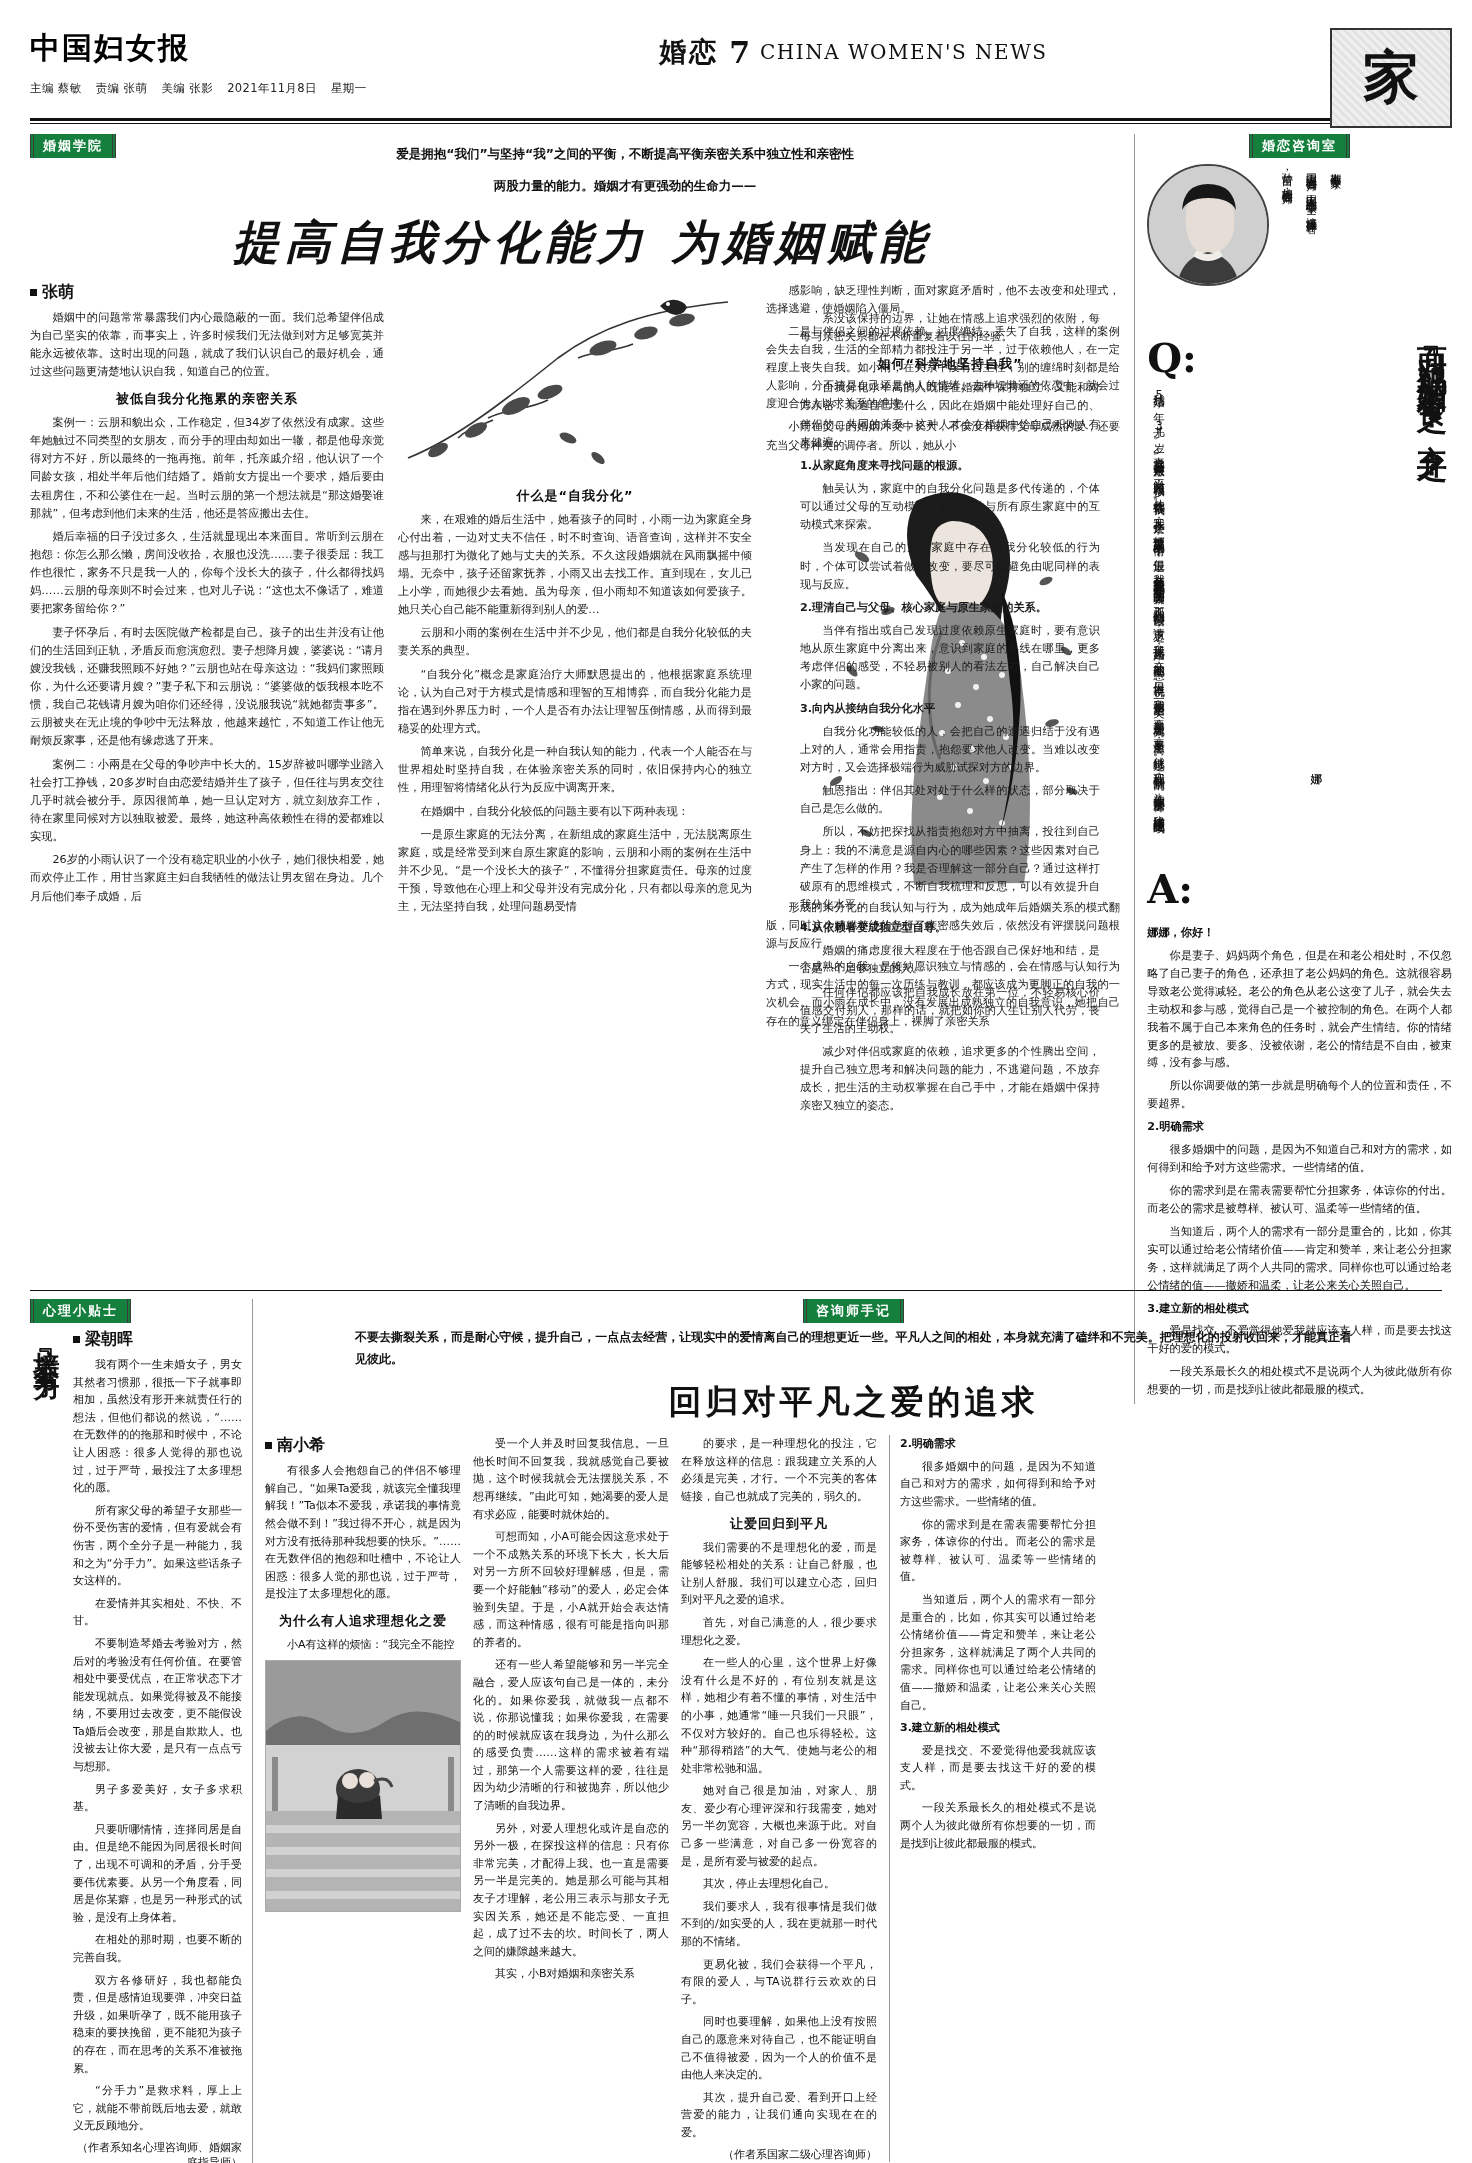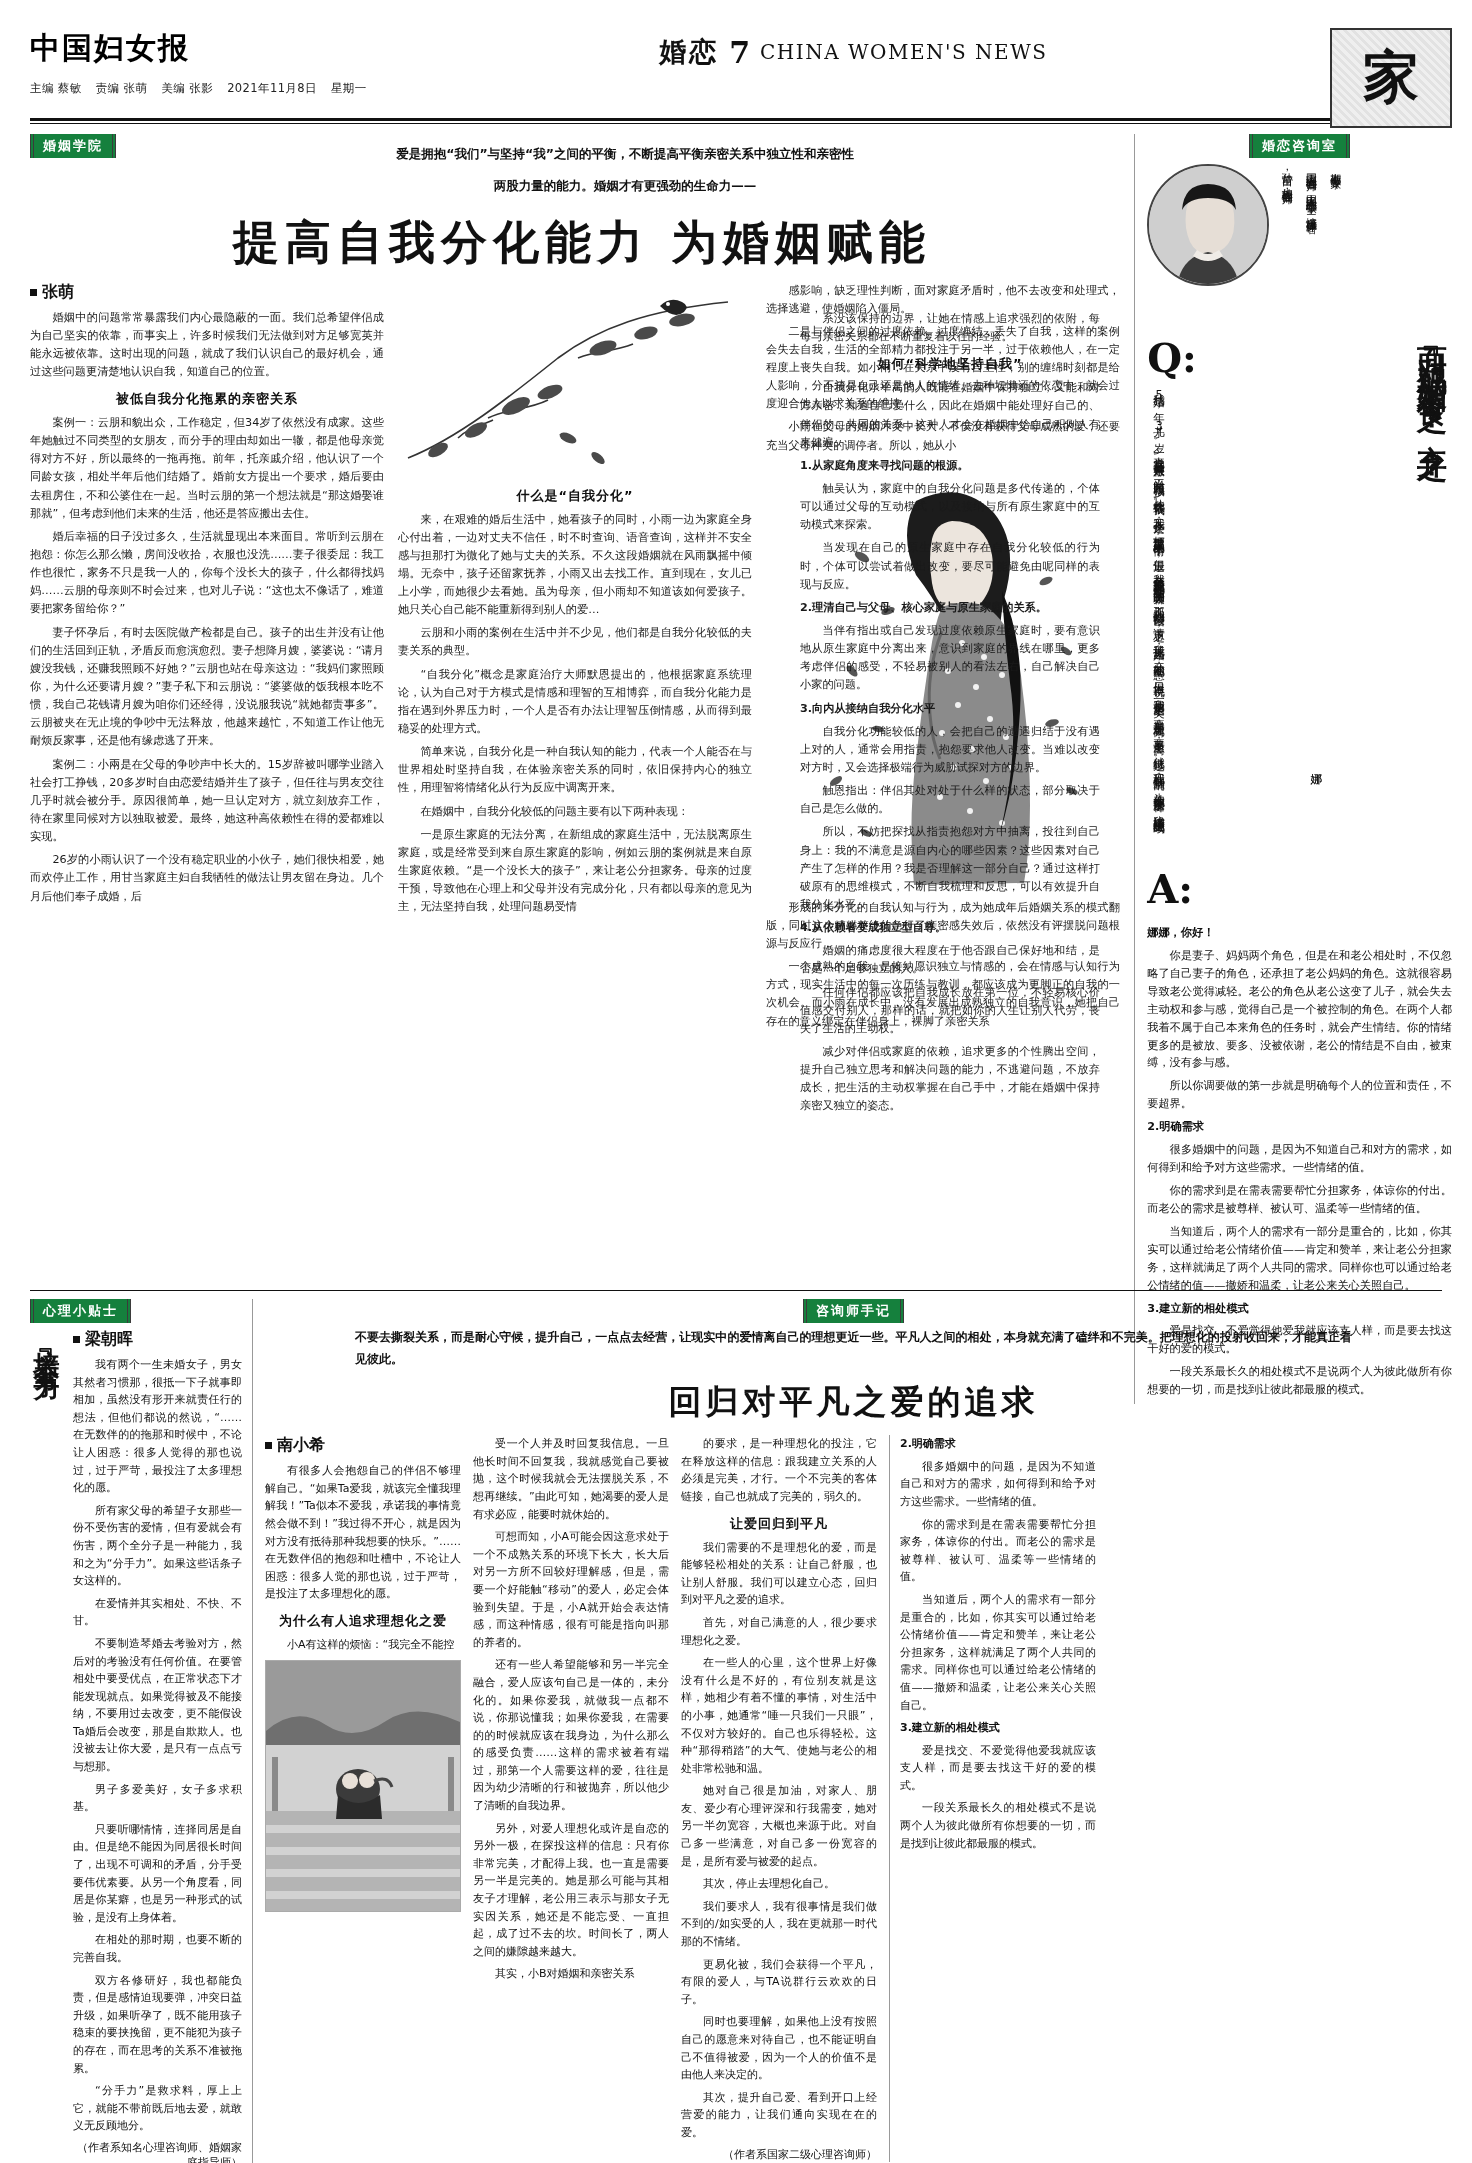--- a/index.html
+++ b/index.html
@@ -27,21 +27,21 @@
   .main-area{display:flex;margin-top:10px;}
   .left-zone{width:1105px;}
   .right-zone{width:305px;margin-left:0;border-left:1px solid #999;padding-left:12px;}
 
   .tagpill{display:inline-block;background:#15803d;color:#fff;font-size:13px;padding:3px 9px;letter-spacing:2px;
            font-family:"DejaVu Serif","Liberation Serif",serif;font-weight:bold;}
   .tagpill.bracket{border-left:4px double #3b3b3b;border-right:4px double #3b3b3b;}
 
   .kicker{font-size:12.5px;line-height:1.9;color:#111;text-align:center;margin:8px auto 0 auto;width:680px;font-weight:bold;}
   .headline{font-family:"DejaVu Serif","Liberation Serif",serif;font-size:46px;font-weight:bold;letter-spacing:6px;
-            text-align:center;margin:14px 0 6px 0;}
+            text-align:center;margin:14px 0 6px 0;font-style:italic;}
 
   .cols3{display:flex;gap:14px;margin-top:8px;}
   .col{width:354px;}
   .byline{font-size:16px;font-weight:bold;margin-bottom:6px;}
   .byline .sq{display:inline-block;width:7px;height:7px;background:#111;margin-right:5px;vertical-align:middle;}
   p.body{font-size:11.2px;line-height:1.62;text-align:justify;margin:0 0 5px 0;text-indent:2em;color:#1a1a1a;}
   h3.sub{font-size:13px;font-weight:bold;margin:9px 0 6px 0;text-align:center;letter-spacing:1px;}
 
   
   .illus{border:0;margin:6px 0 8px 0;position:relative;background:#fff;}
@@ -157,21 +157,21 @@
                 <circle cx="270" cy="16" r="2" fill="#fff"></circle>
               </g>
             </svg>
           </div>
           <h3 class="sub">什么是“自我分化”</h3>
           <p class="body">来，在艰难的婚后生活中，她看孩子的同时，小雨一边为家庭全身心付出着，一边对丈夫不信任，时不时查询、语音查询，这样并不安全感与担那打为微化了她与丈夫的关系。不久这段婚姻就在风雨飘摇中倾塌。无奈中，孩子还留家抚养，小雨又出去找工作。直到现在，女儿已上小学，而她很少去看她。虽为母亲，但小雨却不知道该如何爱孩子。她只关心自己能不能重新得到别人的爱…</p>
           <p class="body">云朋和小雨的案例在生活中并不少见，他们都是自我分化较低的夫妻关系的典型。</p>
           <p class="body">“自我分化”概念是家庭治疗大师默恩提出的，他根据家庭系统理论，认为自己对于方模式是情感和理智的互相博弈，而自我分化能力是指在遇到外界压力时，一个人是否有办法让理智压倒情感，从而得到最稳妥的处理方式。</p>
           <p class="body">简单来说，自我分化是一种自我认知的能力，代表一个人能否在与世界相处时坚持自我，在体验亲密关系的同时，依旧保持内心的独立性，用理智将情绪化从行为反应中调离开来。</p>
           <p class="body">在婚姻中，自我分化较低的问题主要有以下两种表现：</p>
-          <p class="body">一是原生家庭的无法分离，在新组成的家庭生活中，无法脱离原生家庭，或是经常受到来自原生家庭的影响，例如云朋的案例就是来自原生家庭依赖。“是一个没长大的孩子”，来让老公分担家务。母亲的过度干预，导致他在心理上和父母并没有完成分化，只有都以母亲的意见为主，无法坚持自我，处理问题易受情</p>
+          <p class="body">一是原生家庭的无法分离，在新组成的家庭生活中，无法脱离原生家庭，或是经常受到来自原生家庭的影响，云朋和小雨的案例在生活中并不少见。“是一个没长大的孩子”，不懂得分担家庭责任。母亲的过度干预，导致他在心理上和父母并没有完成分化，只有都以母亲的意见为主，无法坚持自我，处理问题易受情</p>
         </div>
 
         <div class="col">
           <p class="body">感影响，缺乏理性判断，面对家庭矛盾时，他不去改变和处理式，选择逃避，使婚姻陷入僵局。</p>
           <p class="body">二是与伴侣之间的过度依赖、过度缠结，丢失了自我，这样的案例会失去自我，生活的全部精力都投注于另一半，过于依赖他人，在一定程度上丧失自我。如小雨，在关系中没有自主性，别的缠绵时刻都是给人影响，分不清是自己还是他人的情绪。去种坛懒还的依恋中，就会过度迎合他人以求关系的维持。</p>
           <p class="body">小雨在父母的婚姻冲突中长大，不仅没有获得父母成熟的爱，还要充当父母种突的调停者。所以，她从小</p>
           <div class="illus illus-girl">
             <svg viewBox="0 0 354 430" width="354" height="430" aria-hidden="true">
               <g>
 

